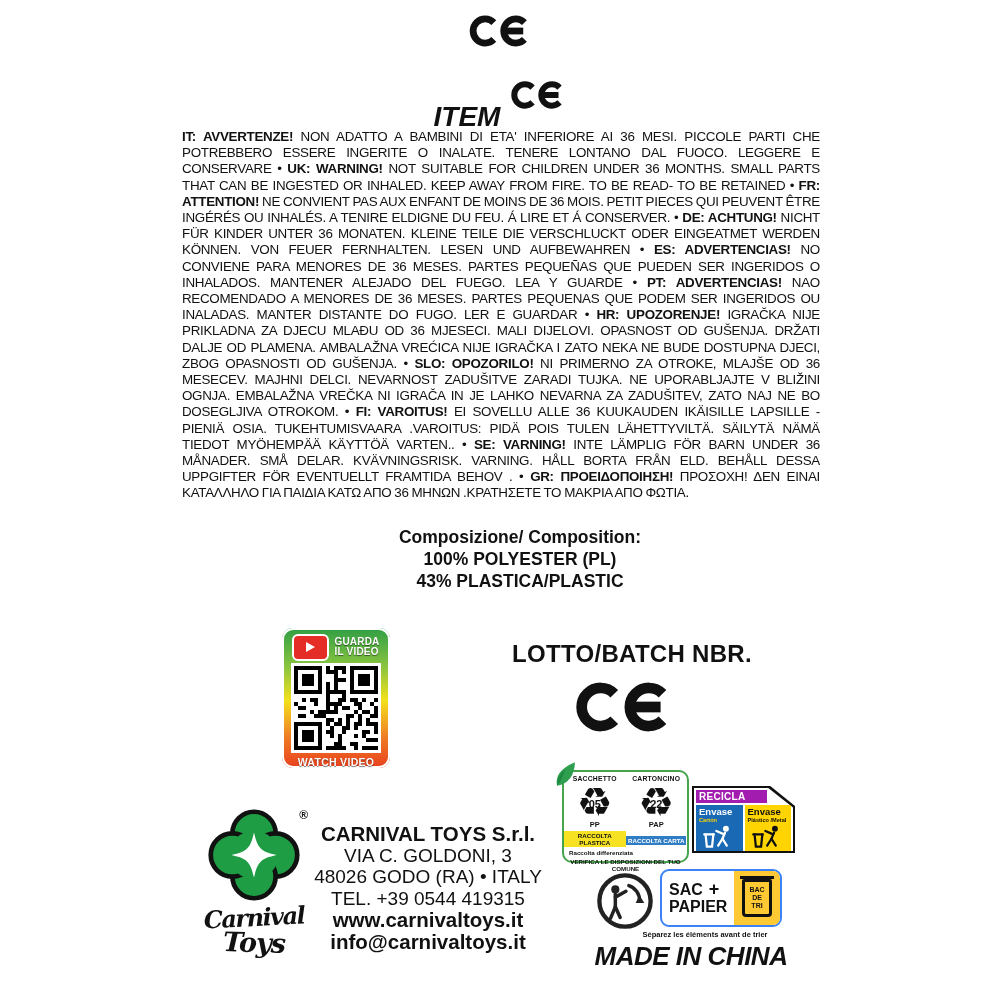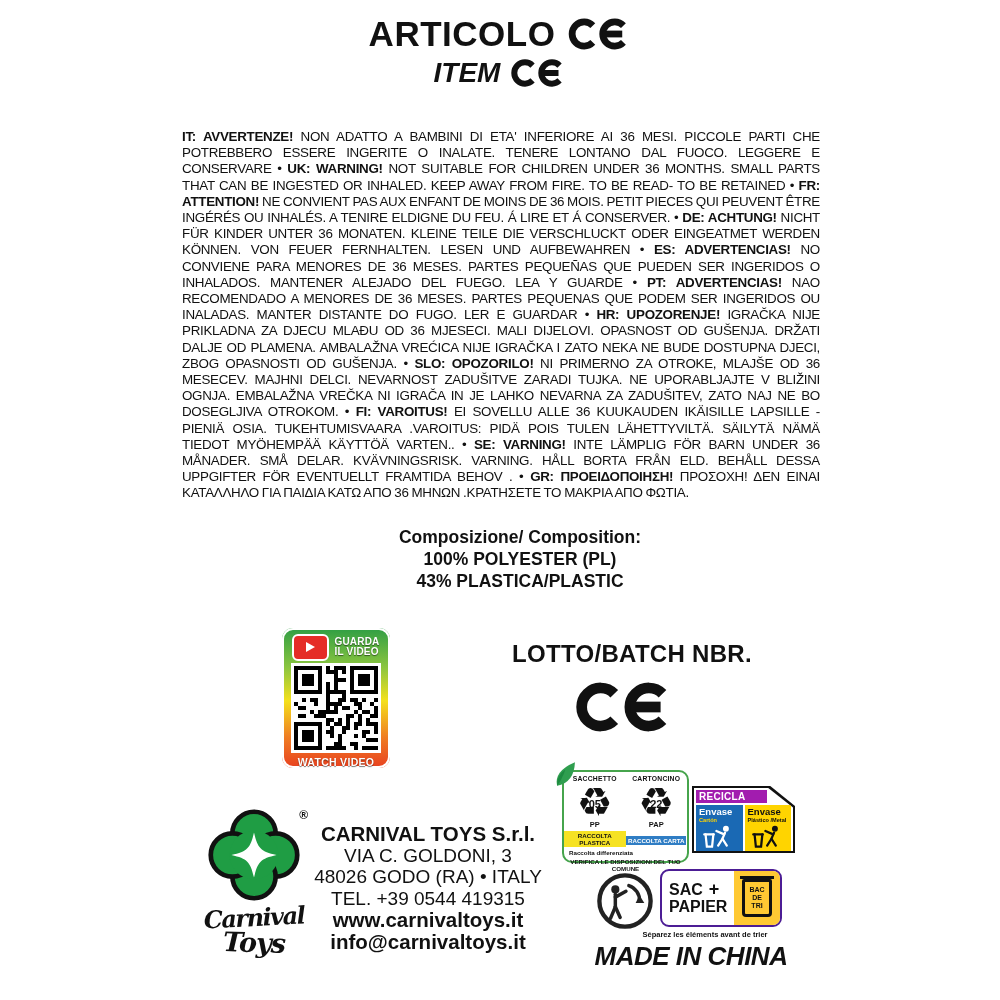--- a/index.html
+++ b/index.html
@@ -3,21 +3,21 @@
 <meta charset="utf-8">
 <style>
   html,body{margin:0;padding:0;background:#fff;}
   .canvas{position:relative;width:1000px;height:1000px;background:#fff;overflow:hidden;
           font-family:"Liberation Sans",sans-serif;color:#111;}
 
   
   .title-row{position:absolute;top:14px;left:0;width:100%;display:flex;justify-content:center;align-items:center;gap:12px;}
   .title-articolo{font-size:35px;font-weight:800;letter-spacing:.5px;}
   .item-row{position:absolute;top:57px;left:0;width:100%;display:flex;justify-content:center;align-items:center;gap:10px;}
-  .title-item{font-size:28px;font-weight:600;font-style:italic;}
+  .title-item{font-size:28px;font-weight:600;font-style:italic;margin-top:44px;}
   .ce-svg{display:block;}
 
   
   .warnings{position:absolute;left:182px;top:129px;width:638px;text-align:justify;
             font-size:13.4px;line-height:16.2px;letter-spacing:-.3px;word-spacing:-.5px;}
   .warnings b{font-weight:700;}
 
   
   .composition{position:absolute;top:526px;left:0;width:100%;text-align:center;
                font-weight:800;font-size:17.5px;line-height:22px;padding-left:20px;}
@@ -82,21 +82,21 @@
               line-height:26px;letter-spacing:-1px;transform:rotate(2deg);}
 
   
   .company{position:absolute;left:306px;top:823px;width:244px;text-align:center;line-height:21.5px;}
   .co-name{font-size:20.5px;font-weight:800;}
   .co-line{font-size:19px;font-weight:500;}
   .co-bold{font-size:20.5px;font-weight:700;}
 
   
   .triman{position:absolute;left:596px;top:872px;}
-  .sac-box{position:absolute;left:660px;top:869px;width:122px;height:58px;border:2px solid #4c1d95;
+  .sac-box{position:absolute;left:660px;top:869px;width:122px;height:58px;border:2px solid #3b82f6;
            border-radius:9px;display:flex;overflow:hidden;background:#fff;box-sizing:border-box;}
   .sac-left{flex:1;display:flex;flex-direction:column;justify-content:center;padding-left:7px;}
   .sac-line1{display:flex;align-items:center;gap:6px;font-size:16px;font-weight:800;line-height:17px;}
   .sac-plus{font-size:18px;font-weight:800;}
   .sac-line2{font-size:16px;font-weight:800;line-height:17px;}
   .sac-right{width:46px;background:#ffc933;display:flex;align-items:center;justify-content:center;}
   .bac-bin{width:30px;height:38px;border:3px solid #111;border-radius:2px 2px 4px 4px;position:relative;
            display:flex;flex-direction:column;align-items:center;justify-content:center;box-sizing:border-box;}
   .bac-bin:before{content:"";position:absolute;top:-6px;left:-5px;right:-5px;height:3px;background:#111;}
   .bac-line{font-size:7px;font-weight:800;line-height:8px;}
@@ -116,21 +116,20 @@
       <path d="M45.1 15.1 A21.3 21.3 0 1 0 45.1 44.9"></path>
       <path d="M99.1 15.1 A21.3 21.3 0 1 0 99.1 44.9"></path>
       <path d="M63 30 H 97"></path>
     </g>
   </defs>
 </svg>
 
 <div class="canvas">
 
   <div class="title-row">
-    <span class="title-articolo">ARTICOLO</span>
     <svg class="ce-svg" width="64" height="34" viewBox="0 0 112 60">
         <use href="#ce-glyph"></use>
       </svg>
   </div>
   <div class="item-row">
     <span class="title-item">ITEM</span>
     <svg class="ce-svg" width="56" height="30" viewBox="0 0 112 60">
         <use href="#ce-glyph"></use>
       </svg>
   </div>

